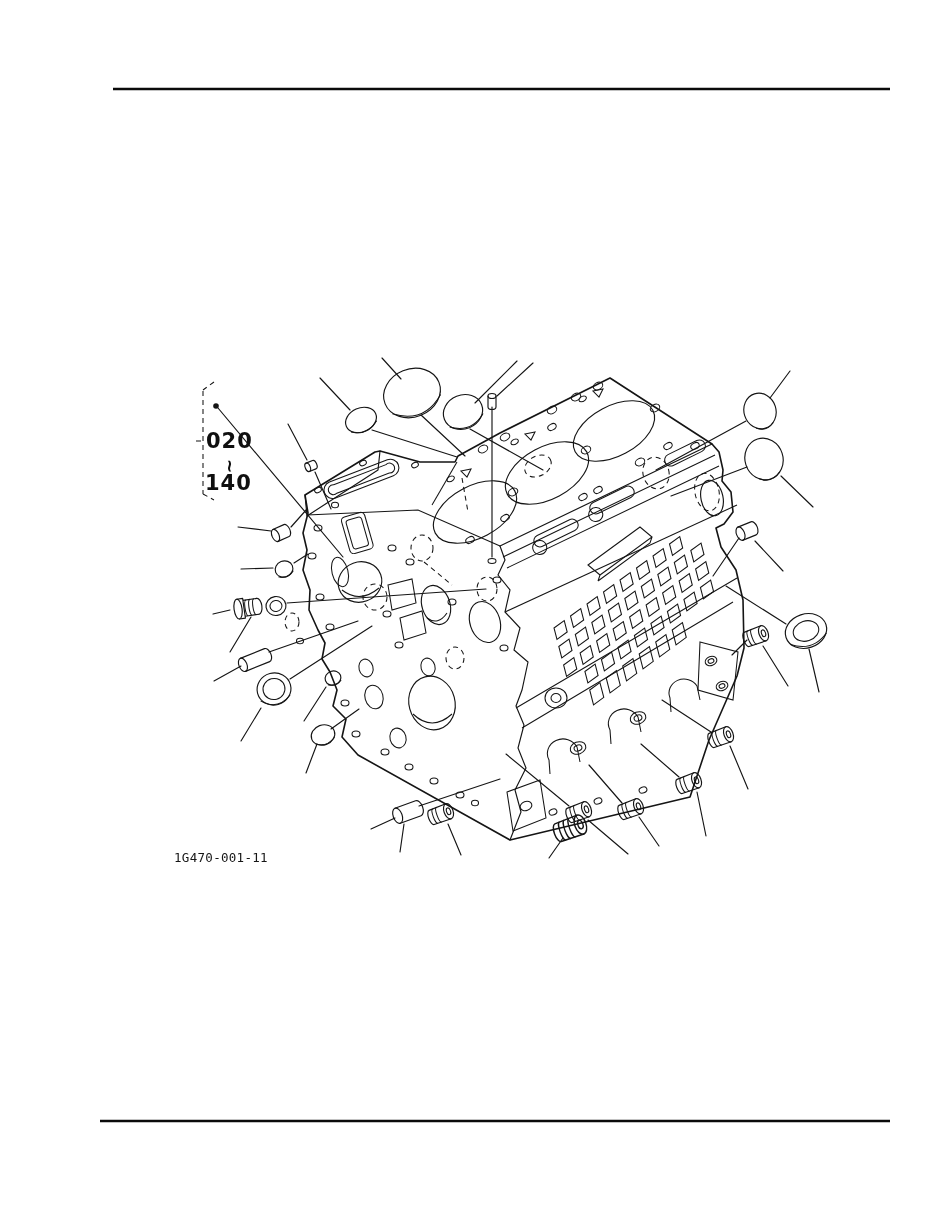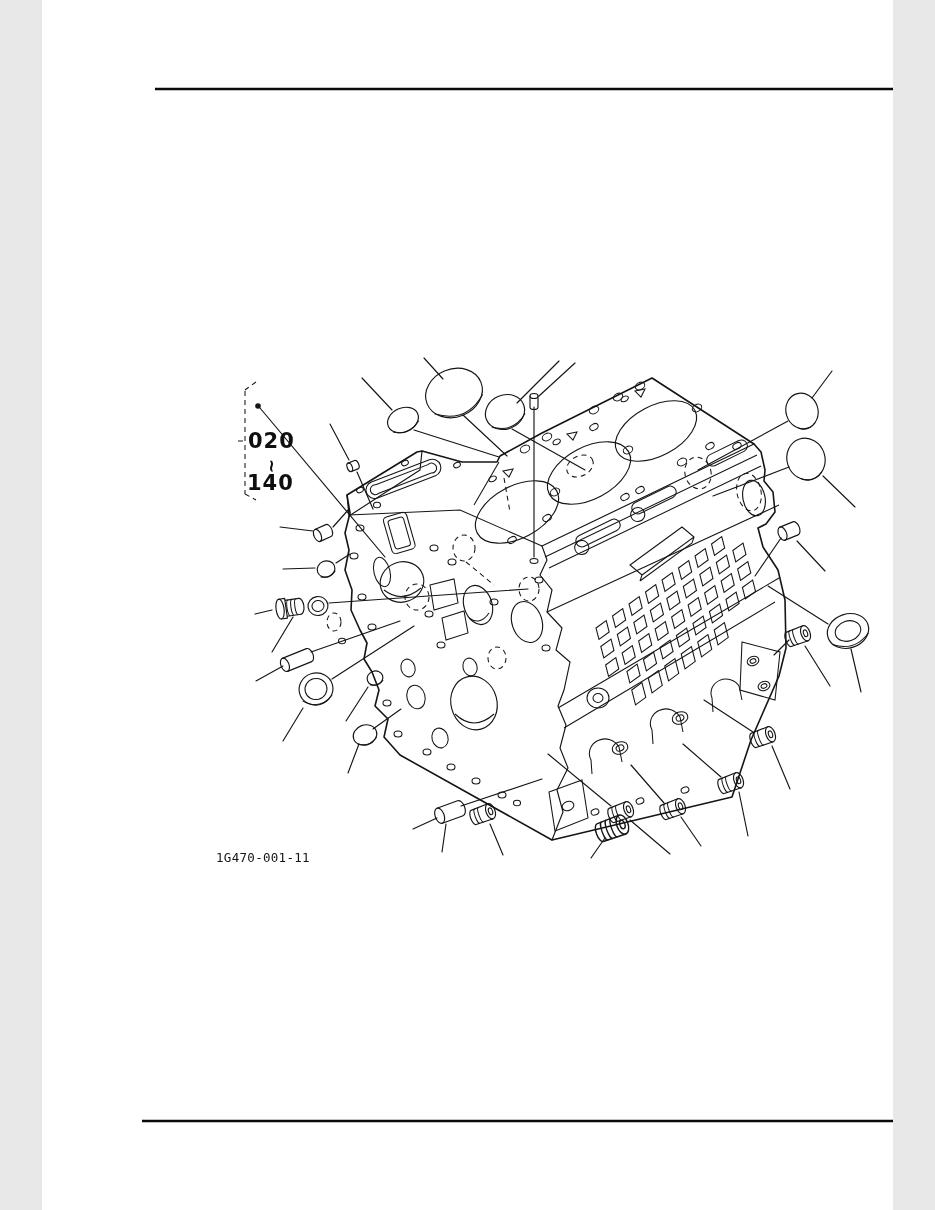--- a/index.html
+++ b/index.html
@@ -1,18 +1,18 @@
 <!DOCTYPE html>
 <html><head>
 <meta charset="utf-8">
 <style>
   html,body{margin:0;padding:0;background:#e8e8e8;}
   .page{
     position:relative;
-    width:851px;height:1210px;
+    width:935px;height:1210px;
     margin:0 auto;
     background:#ffffff;
     font-family:"DejaVu Sans",sans-serif;
     overflow:hidden;
   }
   svg{position:absolute;inset:0;display:block;}
   .ln{stroke:#151515;fill:none;stroke-width:1.15;stroke-linecap:round;}
   .ln2{stroke:#151515;fill:none;stroke-width:1.6;stroke-linejoin:round;}
   .thin{stroke:#151515;fill:none;stroke-width:1.05;}
   .dash{stroke:#151515;fill:none;stroke-width:1.05;stroke-dasharray:5 4;}

